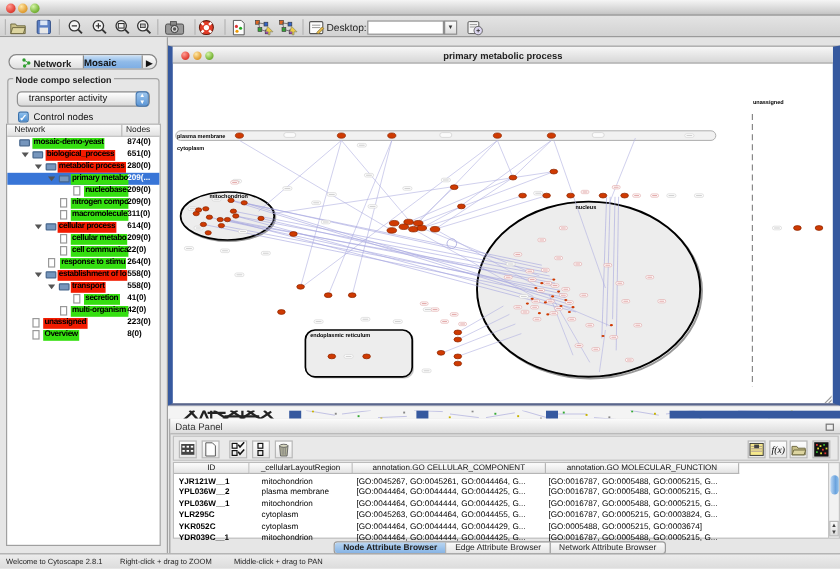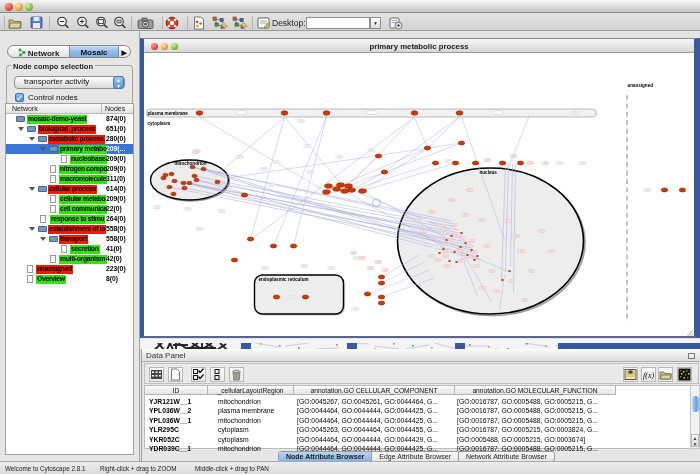--- a/index.html
+++ b/index.html
@@ -8,21 +8,21 @@
 .light{position:absolute;top:2.5px;width:8px;height:8px;border-radius:50%}
 #mactitle .t{position:absolute;left:0;right:0;top:2.5px;text-align:center;font-size:7.1px;font-weight:bold;color:#222}
 
 #toolbar{position:absolute;left:0;top:14px;width:700px;height:17px;background:linear-gradient(#e3e3e3,#d2d2d2);border-bottom:1px solid #9a9a9a}
 .tsep{position:absolute;top:2px;height:13px;width:1px;background:#b5b5b5}
 
 #cp{position:absolute;left:0;top:31px;width:140px;height:430px;background:#e6e6e6;border-right:1px solid #9f9f9f}
 #cphead{position:absolute;left:0;top:1px;width:139px;height:12px;background:linear-gradient(#fbfbfb,#dcdcdc);border-bottom:1px solid #b0b0b0;font-size:8px;color:#333;padding:1px 0 0 5px}
 #tabs{position:absolute;left:7px;top:14px;width:124px;height:13px;border:1px solid #888;border-radius:7px;background:linear-gradient(#fdfdfd,#dfdfdf);overflow:hidden;font-size:8px;font-weight:bold}
 #tabs .seg1{position:absolute;left:0;top:0;width:61px;height:100%;color:#222;text-align:center;padding-top:1.5px}
-#tabs .seg2{position:absolute;left:61px;top:0;width:50px;height:100%;background:linear-gradient(#cde2f7,#8fbae8 50%,#7eaee4);border-left:1px solid #888;border-right:1px solid #888;color:#111;text-align:center;padding-top:1.5px}
+#tabs .seg2{position:absolute;left:61px;top:0;width:50px;height:100%;background:linear-gradient(#cde2f7,#8fbae8 50%,#7eaee4);border-left:1px solid #888;border-right:1px solid #888;color:#111;padding-top:1.5px}
 #tabs .seg3{position:absolute;right:3px;top:2.5px;font-size:7px;color:#111}
 #grp{position:absolute;left:6px;top:34px;width:127px;height:40px;border:1px solid #a5a5a5;border-radius:3px}
 #grp .gl{position:absolute;left:4px;top:-4px;background:#e6e6e6;font-size:7.5px;font-weight:bold;color:#222;padding:0 2px}
 #dd{position:absolute;left:7px;top:10px;width:111px;height:13px;border:1px solid #909090;border-radius:4px;background:linear-gradient(#ffffff,#d8d8d8);font-size:8px;color:#111;padding:0 0 0 9px}
 #dd .st{position:absolute;right:0px;top:-1px;width:11px;height:13px;border-radius:3px;background:linear-gradient(#9ec7ef,#5b96d6);border:1px solid #4377b1;color:#fff;font-size:5px;line-height:6px;text-align:center}
 #cb{position:absolute;left:8px;top:26.5px;width:9px;height:9px;border-radius:2px;background:linear-gradient(#8ec0ee,#4a8ed2);border:1px solid #3a72ad;color:#fff;font-size:8px;line-height:9px;text-align:center;font-weight:bold}
 #cbl{position:absolute;left:21px;top:26.5px;font-size:8px;color:#111}
 #treebox{position:absolute;left:5px;top:72px;width:129px;height:352px;border:1px solid #a0a0a0;background:#fff}
 #treehead{position:absolute;left:0;top:0;width:127px;height:10px;background:linear-gradient(#fafafa,#e2e2e2);border-bottom:1px solid #b9b9b9;font-size:7px;color:#222}
 .tr{position:absolute;left:0;width:127px;height:10px;font-size:6.8px;font-weight:bold;letter-spacing:-0.3px;color:#000}

